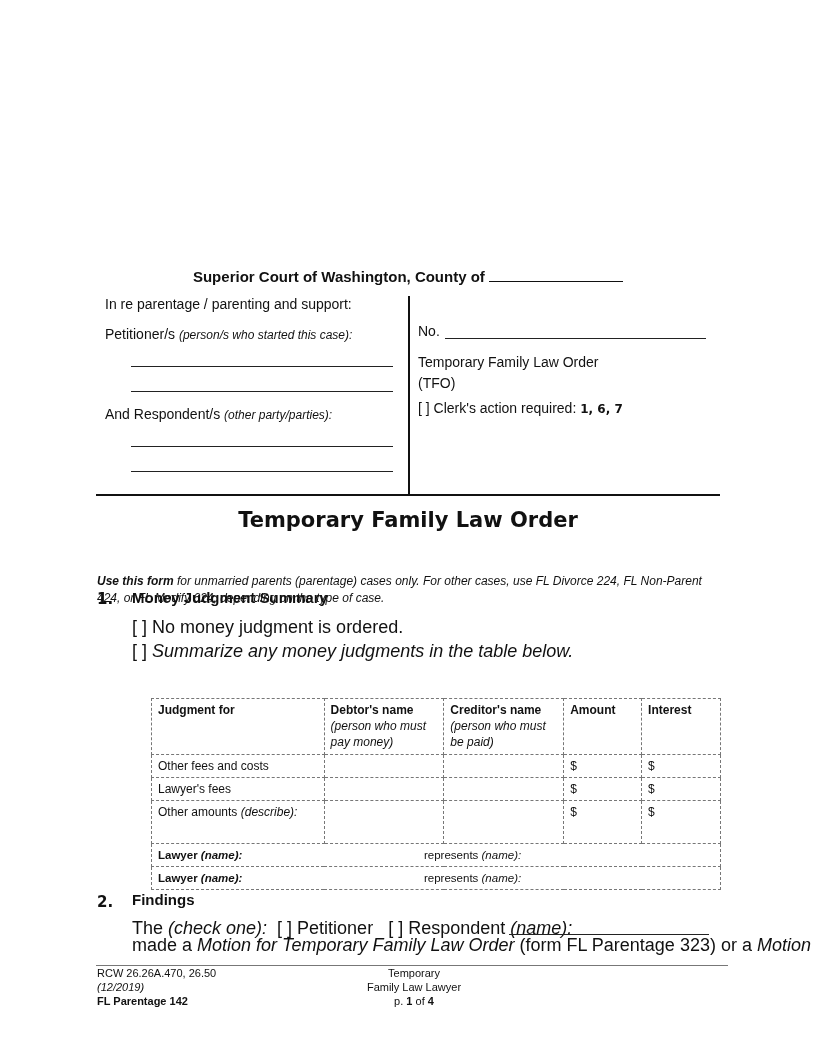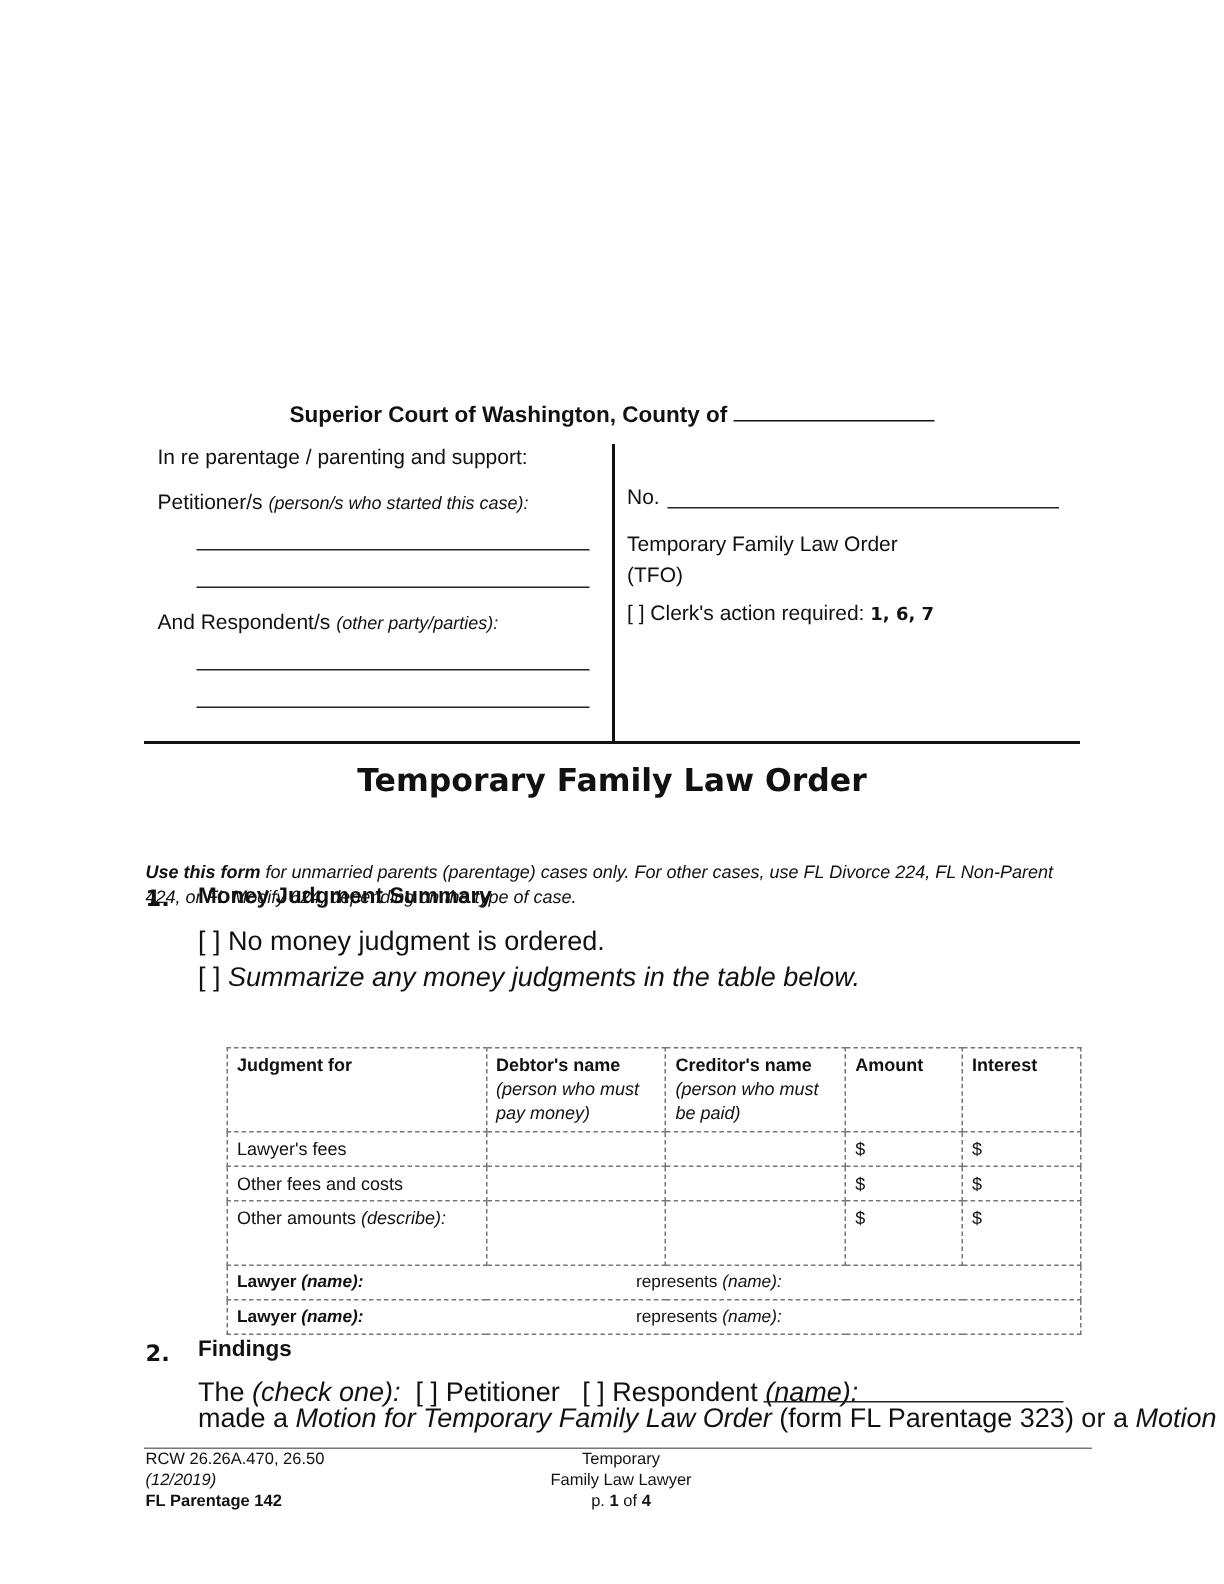--- a/index.html
+++ b/index.html
@@ -105,28 +105,28 @@
           <div class="i">(person who must be paid)</div>
         </td>
     <td>
           <div class="b">Amount</div>
         </td>
     <td>
           <div class="b">Interest</div>
         </td>
   </tr>
   <tr style="height:23px">
-    <td><span>Lawyer's fees</span></td>
+    <td><span>Other fees and costs</span></td>
     <td></td>
     <td></td>
     <td><span>$</span></td>
     <td><span>$</span></td>
   </tr>
   <tr style="height:23px">
-    <td><span>Other fees and costs</span></td>
+    <td><span>Lawyer's fees</span></td>
     <td></td>
     <td></td>
     <td><span>$</span></td>
     <td><span>$</span></td>
   </tr>
   <tr style="height:43px">
     <td><span>Other amounts </span><span class="i">(describe):</span></td>
     <td></td>
     <td></td>
     <td><span>$</span></td>

